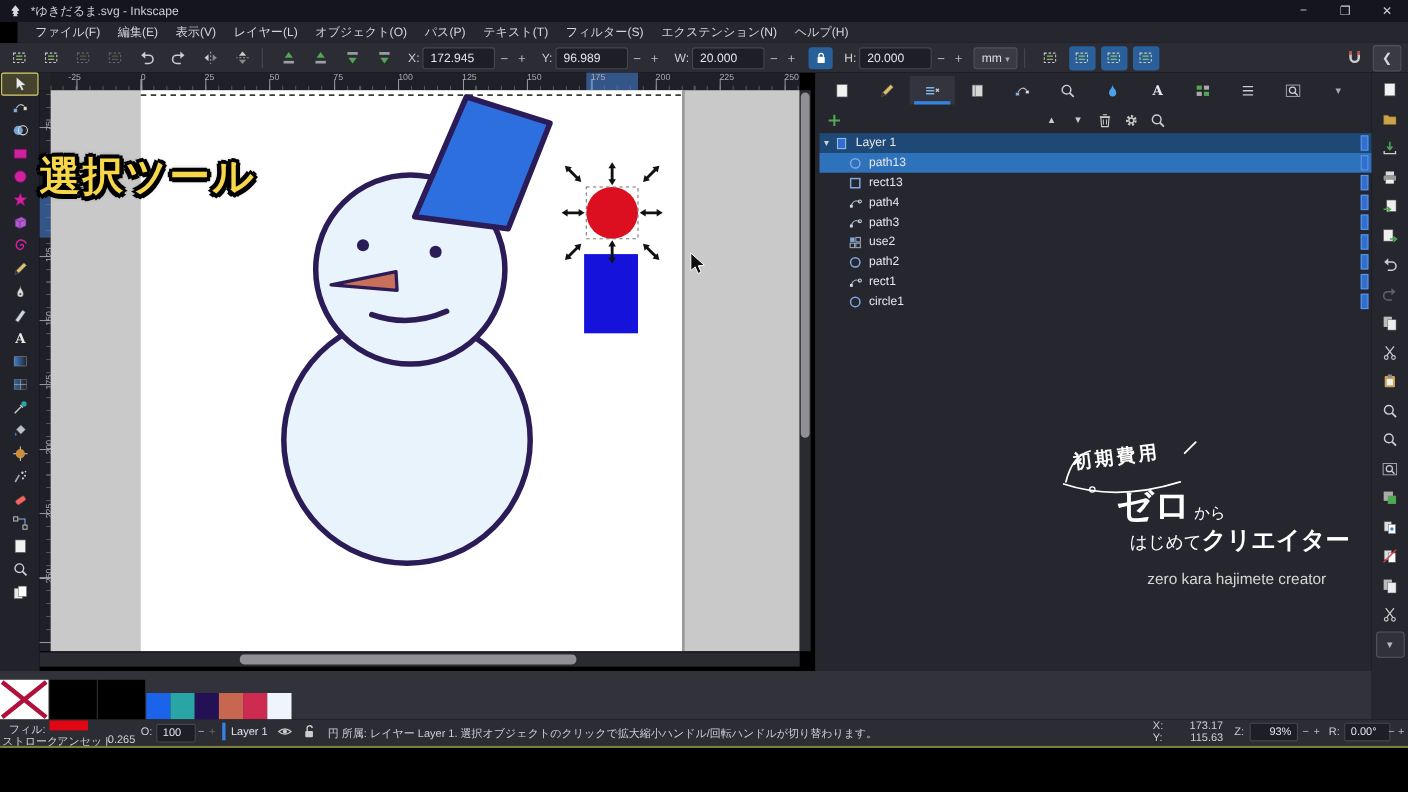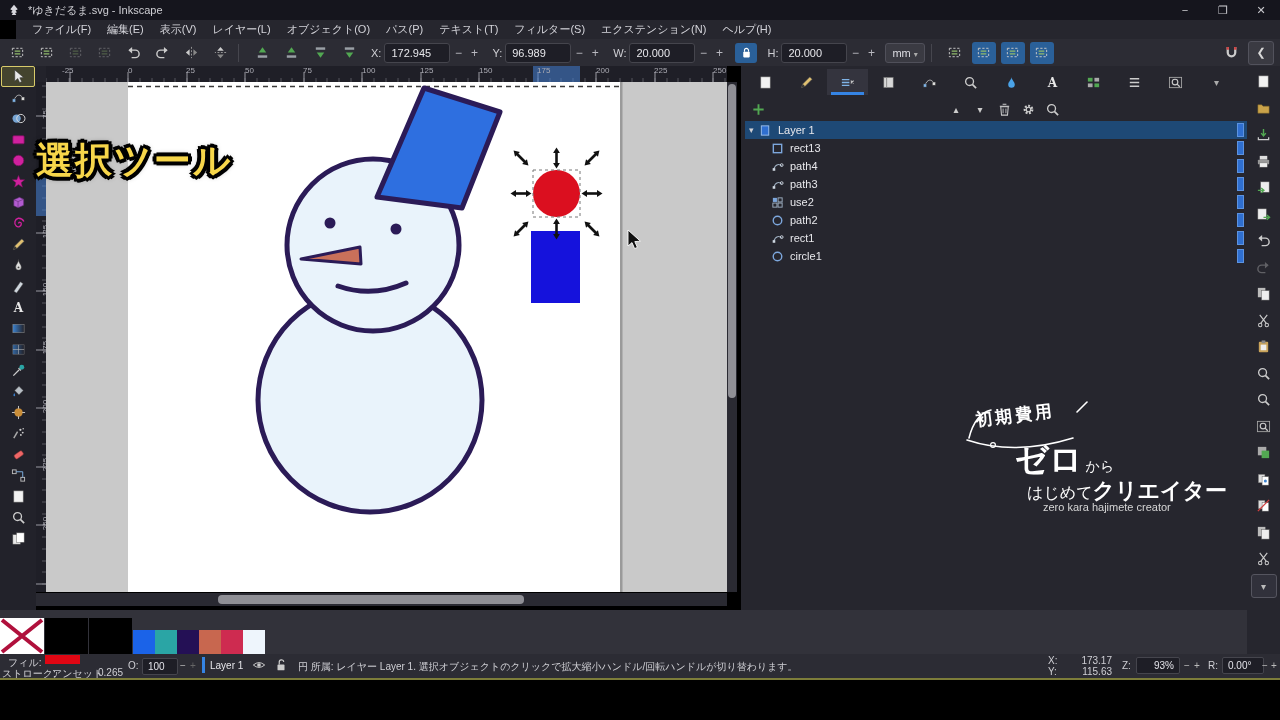--- a/index.html
+++ b/index.html
@@ -77,21 +77,21 @@
   .cmd.box{border:1px solid #55555f;border-radius:3px;background:#31313b;}
   
   .wm{left:965px;top:398px;width:285px;height:118px;color:#fff;}
   .wm .l1{position:absolute;left:10px;top:6px;font-size:17px;transform:rotate(-7deg);letter-spacing:3px;font-weight:600;}
   .wm .l2{position:absolute;left:50px;top:40px;}
   .wm .l2 .big{font-size:33px;font-weight:800;}
   .wm .l2 .small{font-size:14px;}
   .wm .l3{position:absolute;left:62px;top:78px;}
   .wm .l3 .small{font-size:16px;}
   .wm .l3 .big{font-size:22px;font-weight:800;}
-  .wm .l4{position:absolute;left:78px;top:103px;font-size:11px;color:#d6d6d6;}
+  .wm .l4{position:absolute;left:78px;top:120px;font-size:14px;color:#d6d6d6;}
   
   .palette{left:0;top:610px;width:1247px;height:44px;background:#32323a;}
   .sw{position:absolute;}
   .xsw{left:0;top:8px;width:44px;height:36px;background:#fff;}
   .xsw svg{width:44px;height:36px;}
   
   .statusbar{left:0;top:654px;width:1280px;height:24px;background:#2c2c34;color:#cfcfd4;font-size:10px;}
   .sb{position:absolute;white-space:nowrap;}
   .sbfld{background:#1e1e26;border:1px solid #45454d;border-radius:2px;height:15px;line-height:15px;padding:0 5px;color:#e2e2e8;display:inline-block;}
   .botline{left:0;top:678px;width:1280px;height:2px;background:#7d7d3a;}
@@ -768,20 +768,29 @@
           </svg>
         </div>
     </div>
     <div class="tree">
       <div class="trow hdr">
         <span class="exp">▾</span>
         <svg>
             <use href="#s-t-layer"></use>
           </svg>
         <span class="lbl">Layer 1</span>
+        <span class="tag"></span>
+      </div>
+      <div class="trow sel">
+        <span class="ind2">
+            <svg>
+              <use href="#s-t-circle"></use>
+            </svg>
+          </span>
+        <span class="lbl">path13</span>
         <span class="tag"></span>
       </div>
       <div class="trow">
         <span class="ind2">
             <svg>
               <use href="#s-t-rect"></use>
             </svg>
           </span>
         <span class="lbl">rect13</span>
         <span class="tag"></span>

